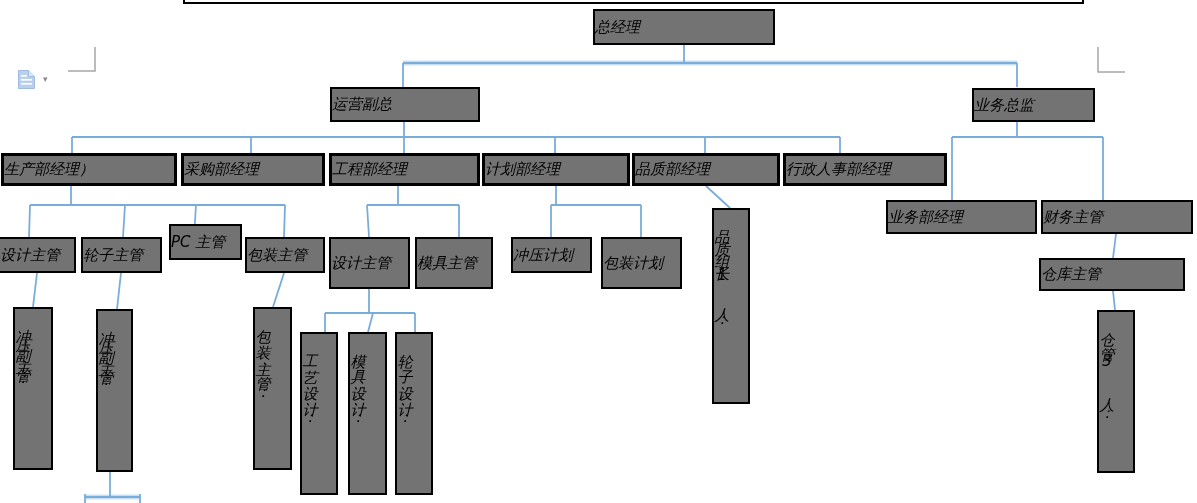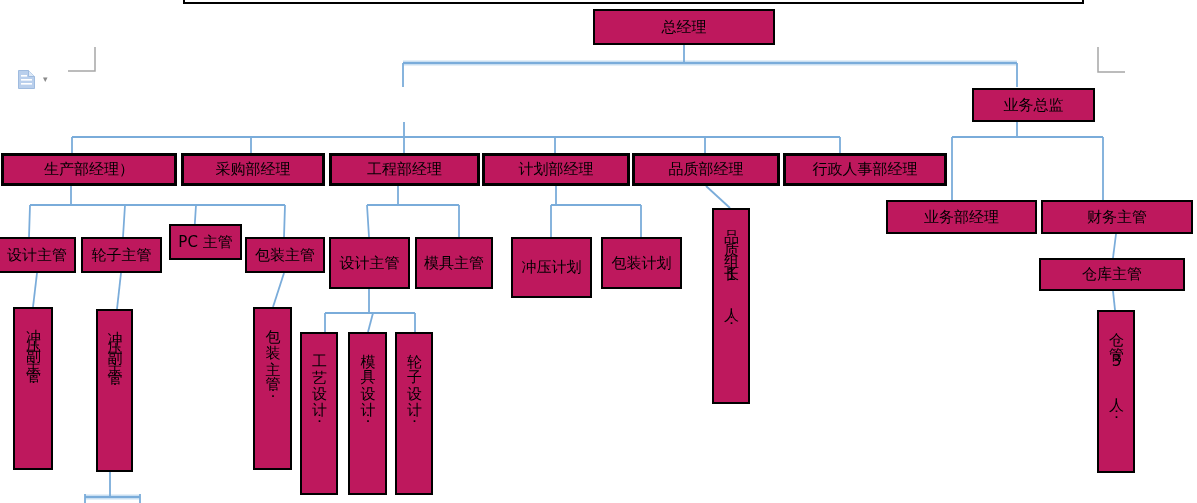--- a/index.html
+++ b/index.html
@@ -1,21 +1,21 @@
 <!DOCTYPE html>
 <html><head>
 <meta charset="utf-8">
 <style>
   html,body{margin:0;padding:0;background:#ffffff;}
   body{width:1197px;height:503px;overflow:hidden;font-family:"DejaVu Sans",sans-serif;color:#000;}
   .stage{position:relative;width:1197px;height:503px;background:#fff;}
   svg.lines{position:absolute;left:0;top:0;z-index:1;}
-  .node{position:absolute;background:#be185d;border:2px solid #000;box-sizing:border-box;
-        display:flex;align-items:center;justify-content:center;z-index:2;
-        font-size:15px;line-height:1;white-space:nowrap;}
+  .node{position:absolute;background:#737373;border:2px solid #000;box-sizing:border-box;
+        display:flex;align-items:center;z-index:2;
+        font-size:15px;line-height:1;white-space:nowrap;font-style:italic;}
   .node.b3{border-width:3px;}
   .node.v{align-items:flex-start;padding-top:8px;}
   .vtext{writing-mode:vertical-rl;text-orientation:upright;}
   .sp10 .vtext{letter-spacing:10px;}
   .sp12 .vtext{letter-spacing:12px;}
   .sp16 .vtext{letter-spacing:16px;}
   .toprect{position:absolute;left:183px;top:-29px;width:901px;height:33px;
            border:2px solid #000;background:#fff;box-sizing:border-box;z-index:2;}
   .paste-btn{position:absolute;left:17px;top:69px;z-index:3;display:flex;align-items:center;gap:7px;cursor:pointer;}
   .paste-arrow{font-size:9px;color:#8a8a8a;line-height:1;}
@@ -105,20 +105,23 @@
       <rect x="4" y="10" width="11" height="1.6" fill="#ffffff"></rect>
       <rect x="4" y="14" width="11" height="1.6" fill="#ffffff"></rect>
     </svg>
     <span class="paste-arrow">▾</span>
   </div>
 
   <div class="node" style="left:593px;top:9px;width:182px;height:36px">
     <span>总经理</span>
   </div>
 
+  <div class="node" style="left:330px;top:87px;width:150px;height:35px">
+    <span>运营副总</span>
+  </div>
 
   <div class="node" style="left:972px;top:88px;width:123px;height:34px">
     <span>业务总监</span>
   </div>
 
   <div class="node b3" style="left:1px;top:153px;width:176px;height:33px">
     <span>生产部经理）</span>
   </div>
 
   <div class="node b3" style="left:181px;top:153px;width:144px;height:33px">
@@ -166,21 +169,21 @@
   </div>
 
   <div class="node" style="left:329px;top:237px;width:81px;height:52px">
     <span>设计主管</span>
   </div>
 
   <div class="node" style="left:415px;top:237px;width:78px;height:52px">
     <span>模具主管</span>
   </div>
 
-  <div class="node" style="left:511px;top:237px;width:81px;height:61px">
+  <div class="node" style="left:511px;top:237px;width:81px;height:36px">
     <span>冲压计划</span>
   </div>
 
   <div class="node" style="left:601px;top:237px;width:81px;height:52px">
     <span>包装计划</span>
   </div>
 
   <div class="node v sp12" style="left:712px;top:208px;width:38px;height:196px">
     <span class="vtext">品质组长1人：</span>
   </div>

